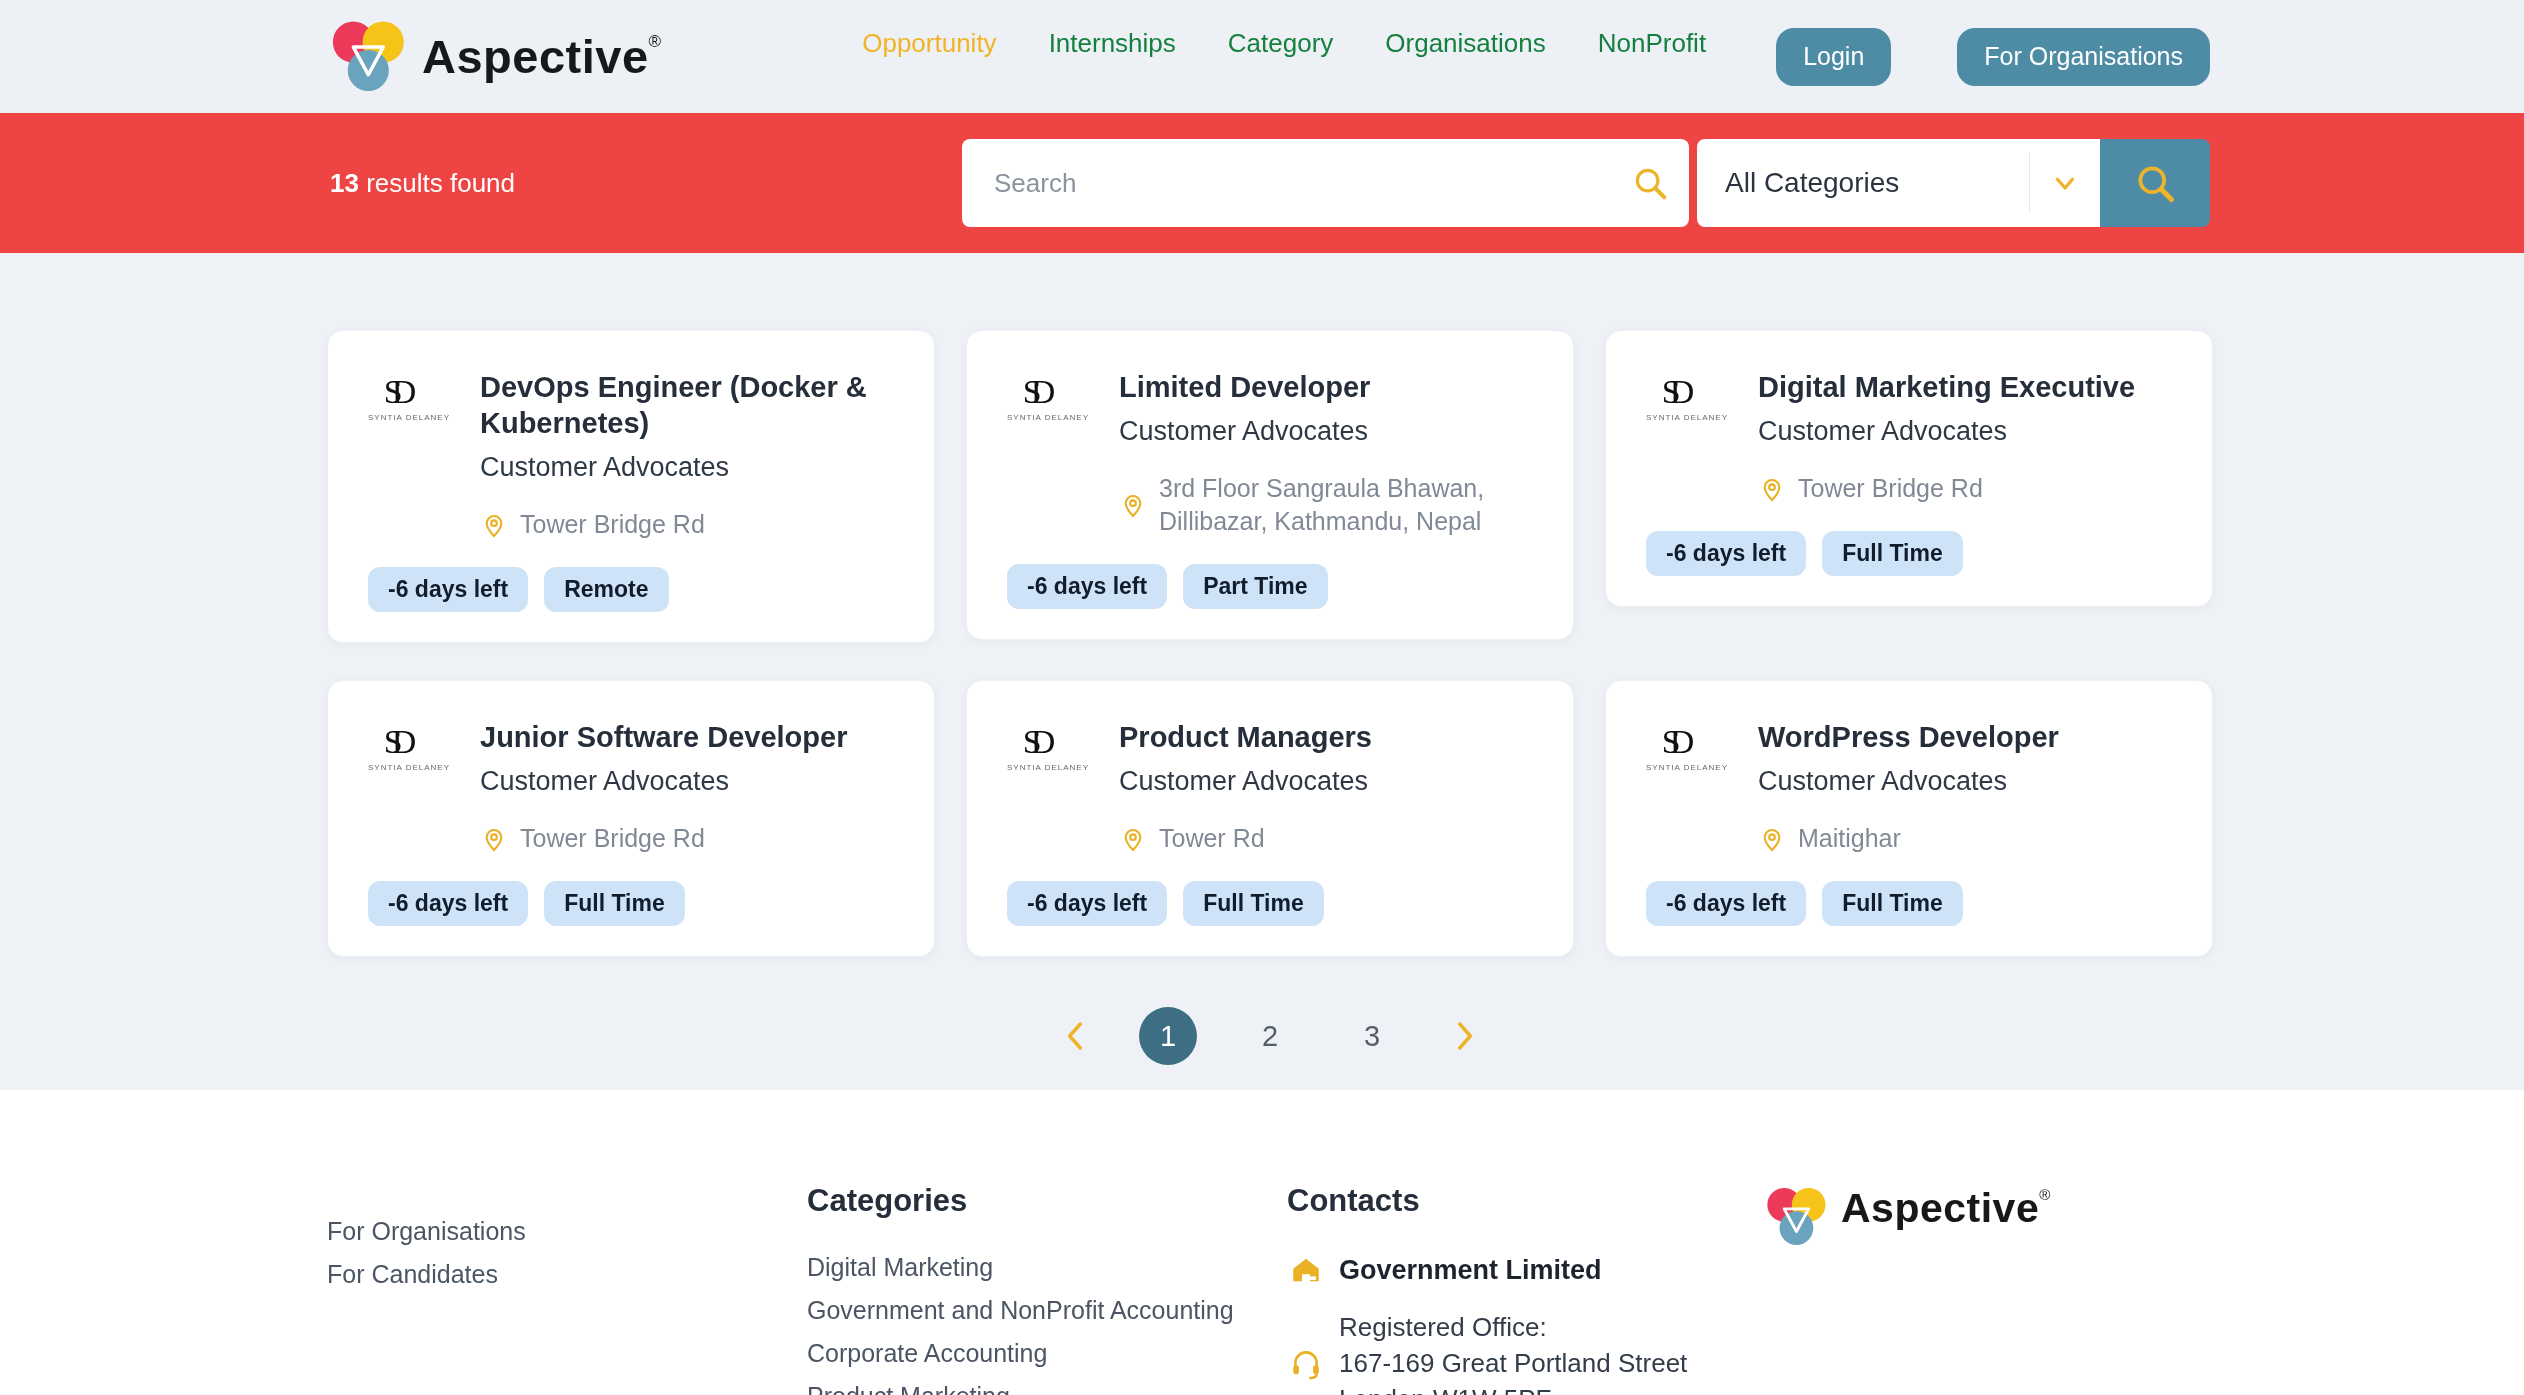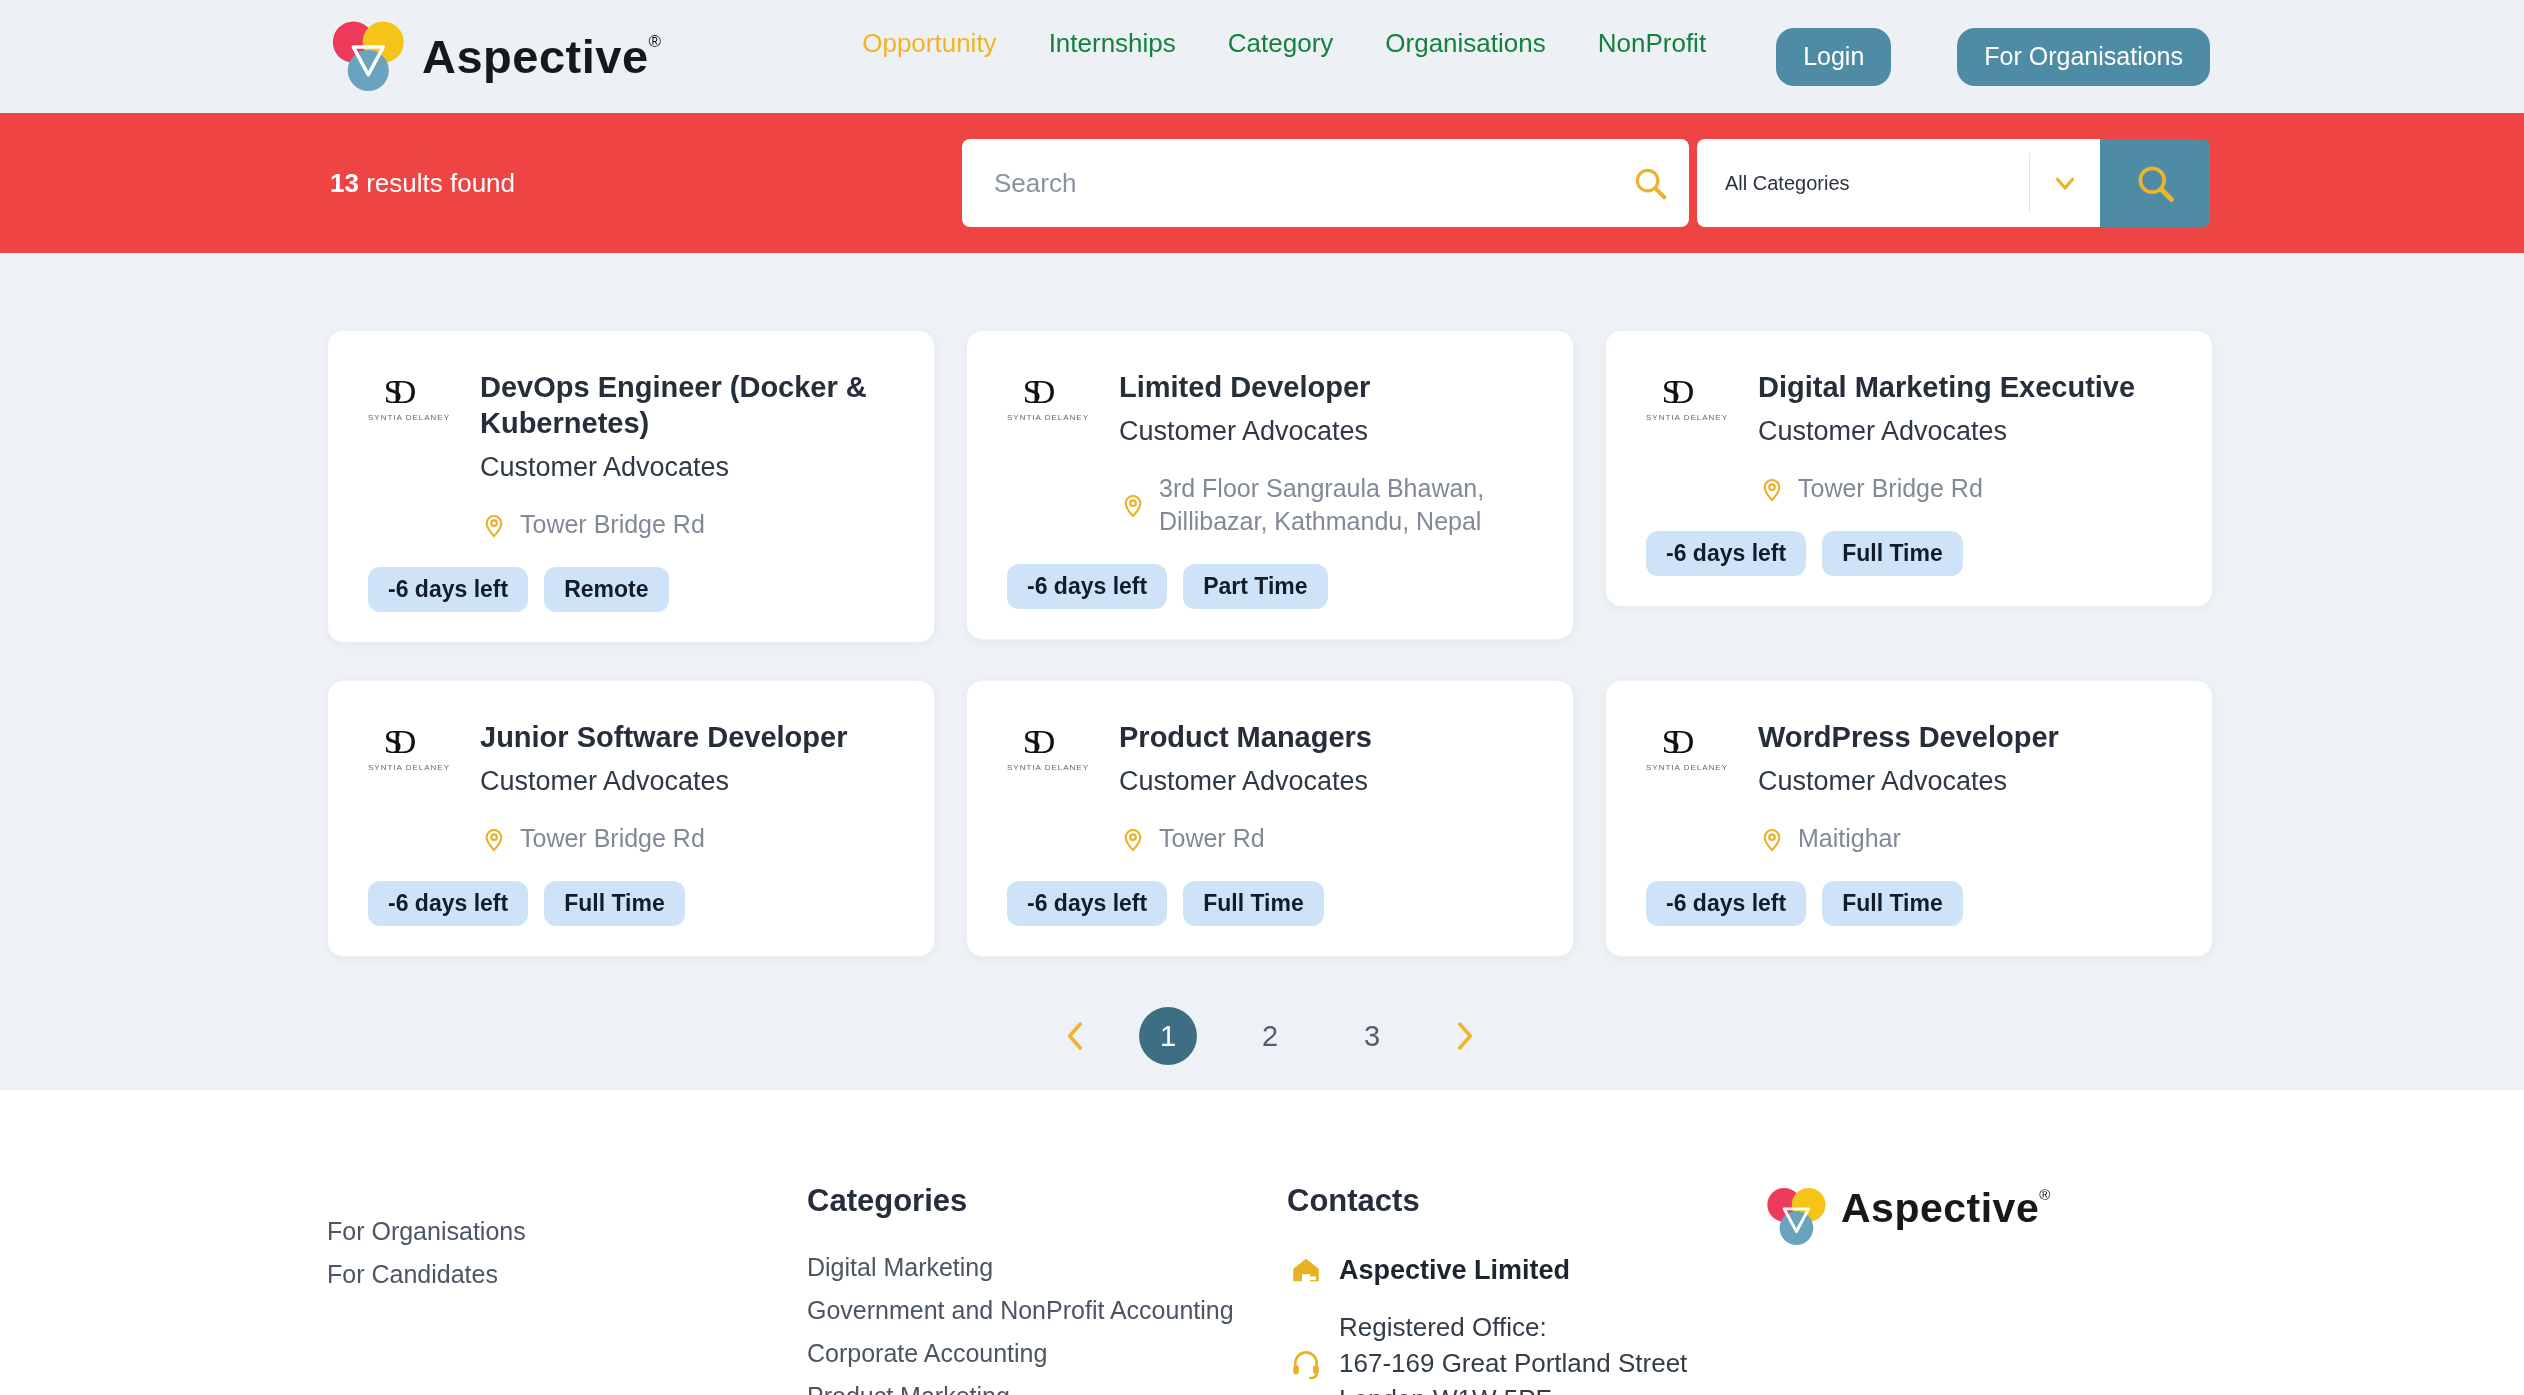--- a/index.html
+++ b/index.html
@@ -27,21 +27,21 @@
     padding:0 314px 0 330px; }
   .results { color:#fff; font-size:26px; }
   .results b { font-weight:bold; }
   .search-group { margin-left:auto; display:flex; align-items:center; height:88px; }
   .search-input { width:727px; height:88px; border:none; border-radius:8px;
     font-size:26px; padding:0 70px 0 32px; color:#2b3340; font-family:inherit; outline:none; }
   .search-input::placeholder { color:#8a929e; }
   .input-icon { margin-left:-58px; width:38px; height:38px; z-index:2; pointer-events:none; }
   .cat-select { margin-left:28px; width:403px; height:88px; background:#fff;
     border-radius:8px 0 0 8px; display:flex; align-items:center; cursor:pointer; }
-  .cat-label { font-size:20px; color:#2b3340; padding-left:28px; flex:1; }
+  .cat-label { font-size:28px; color:#2b3340; padding-left:28px; flex:1; }
   .cat-divider { width:1px; height:60px; background:#e3e6ea; }
   .cat-chevron { width:70px; display:flex; align-items:center; justify-content:center; }
   .search-btn { width:110px; height:88px; background:#4E8CA6; border:none;
     border-radius:0 8px 8px 0; cursor:pointer; display:flex; align-items:center;
     justify-content:center; }
 
   
   .main { background:#EEF2F7; height:837px; padding:77px 311px 0 327px; }
   .cards { display:grid; grid-template-columns:repeat(3,1fr); gap:37px 31px;
     align-items:start; }
@@ -323,21 +323,21 @@
   </div>
   <div class="contacts">
     <div class="fcol-title">Contacts</div>
     <div class="c-row">
       <div class="c-icon">
         <svg width="34" height="34" viewBox="0 0 24 24">
             <path d="M3 11.2 12 4l9 7.2V20h-6.2v-5H9.2v5H3z" fill="#E9B123"></path>
             <rect x="14.5" y="16.5" width="4.5" height="2.6" fill="#fff"></rect>
           </svg>
       </div>
-      <div class="c-company">Aspective Limited</div>
+      <div class="c-company">Government Limited</div>
     </div>
     <div class="c-row addr">
       <div class="c-icon">
         <svg width="34" height="34" viewBox="0 0 24 24">
             <path d="M4.5 15v-3a7.5 7.5 0 0 1 15 0v3" fill="none" stroke="#E9B123" stroke-width="1.8"></path>
             <rect x="3" y="13.5" width="4" height="6.5" rx="2" fill="#E9B123"></rect>
             <rect x="17" y="13.5" width="4" height="6.5" rx="2" fill="#E9B123"></rect>
             <path d="M19.5 20c0 1.8-2 2.6-4.5 2.6" fill="none" stroke="#E9B123" stroke-width="1.8" stroke-linecap="round"></path>
           </svg>
       </div>

